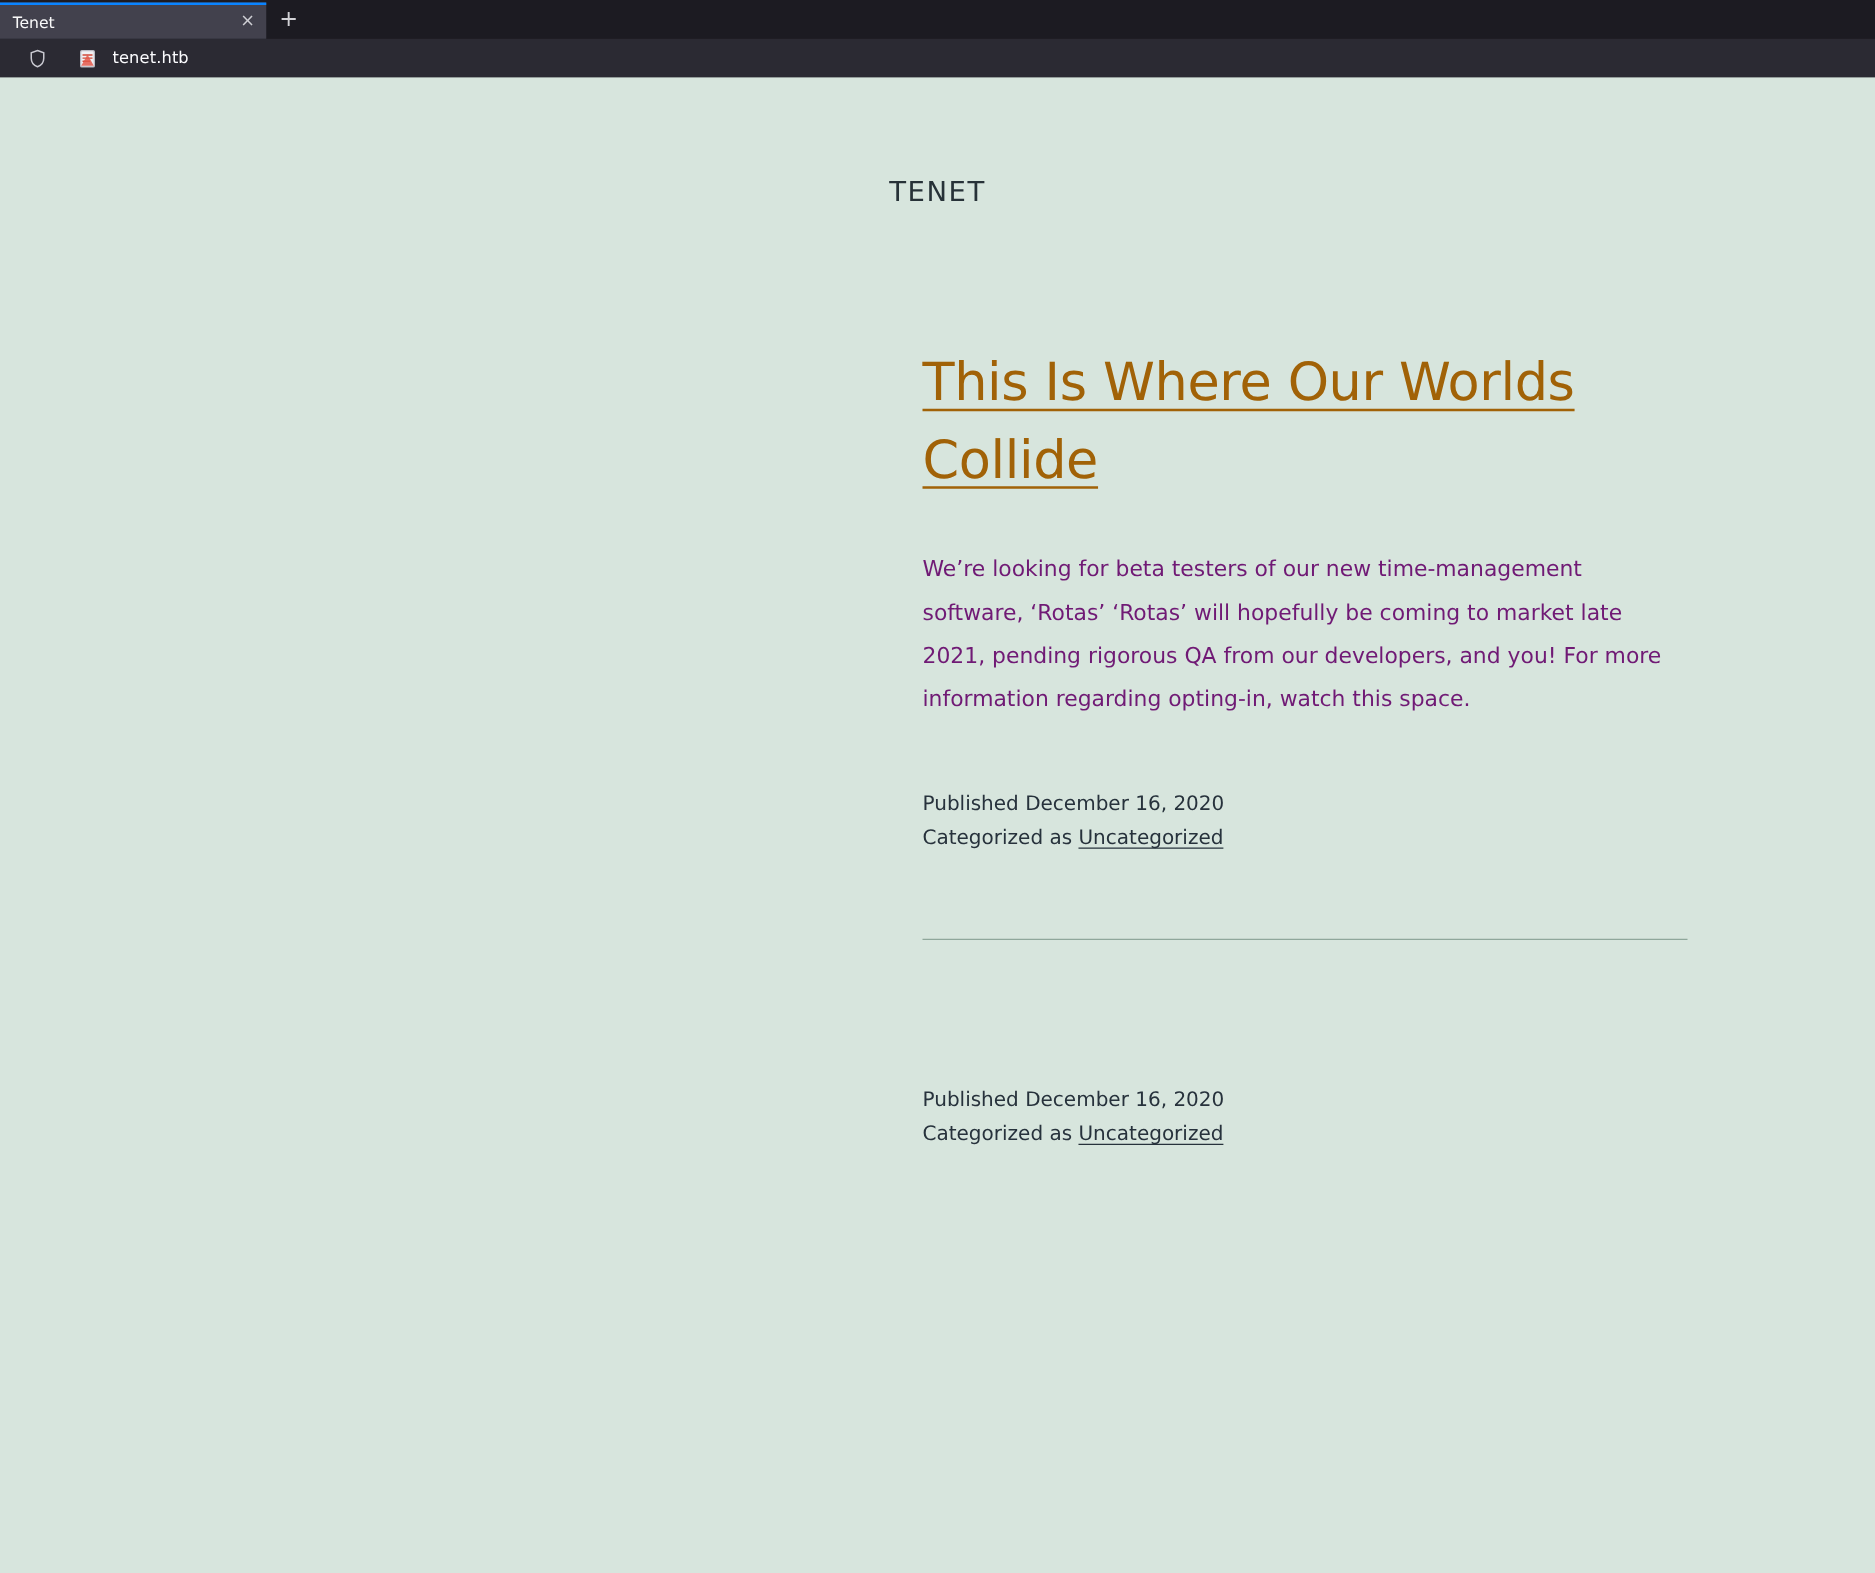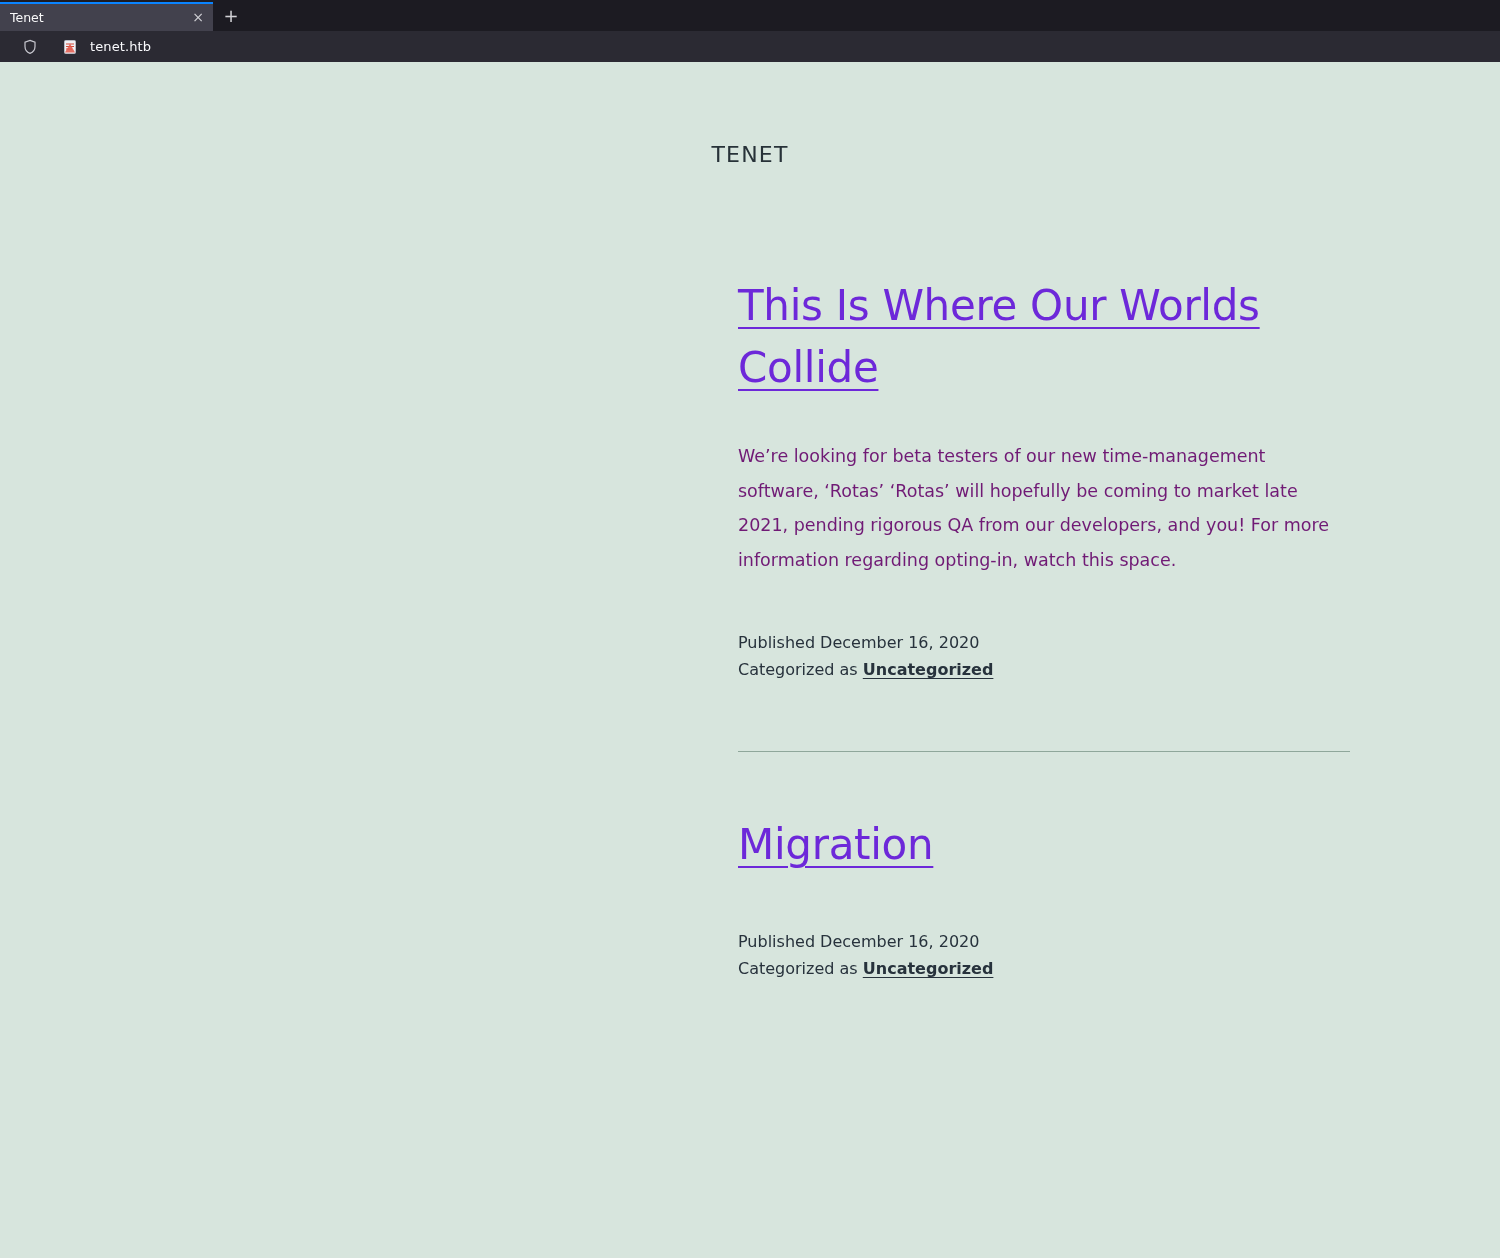--- a/index.html
+++ b/index.html
@@ -134,21 +134,21 @@
   }
   .post-title {
     font-size: 42px;
     line-height: 62px;
     font-weight: 400;
     color: #23303a;
     margin: 0;
     letter-spacing: -0.3px;
   }
   .post-title a {
-    color: #6d28d9;
+    color: #a16207;
     text-decoration: underline;
     text-underline-offset: 7px;
     text-decoration-thickness: 1.5px;
   }
   .post-body {
     font-size: 17.5px;
     line-height: 34.5px;
     color: #701a75;
     margin: 40px 0 0 0;
     max-width: 600px;
@@ -156,21 +156,20 @@
   .post-meta {
     margin-top: 52px;
     font-size: 16px;
     line-height: 27px;
     color: #27323c;
   }
   .post-meta a {
     color: #27323c;
     text-decoration: underline;
     text-underline-offset: 3px;
-    font-weight: bold;
   }
   .divider {
     border: none;
     border-top: 1px solid #8fa79b;
     margin: 68px 0 0 0;
     width: 612px;
   }
   .post + .post {
     padding-top: 62px;
   }
@@ -221,23 +220,20 @@
       <div class="post-meta">
         <div>Published December 16, 2020</div>
         <div>
           <span>Categorized as </span><a href="#">Uncategorized</a>
         </div>
       </div>
       <hr class="divider">
     </div>
 
     <div class="post">
-      <h1 class="post-title">
-        <a href="#">Migration</a>
-      </h1>
       <div class="post-meta">
         <div>Published December 16, 2020</div>
         <div>
           <span>Categorized as </span><a href="#">Uncategorized</a>
         </div>
       </div>
     </div>
 
   </div>
 </div>

